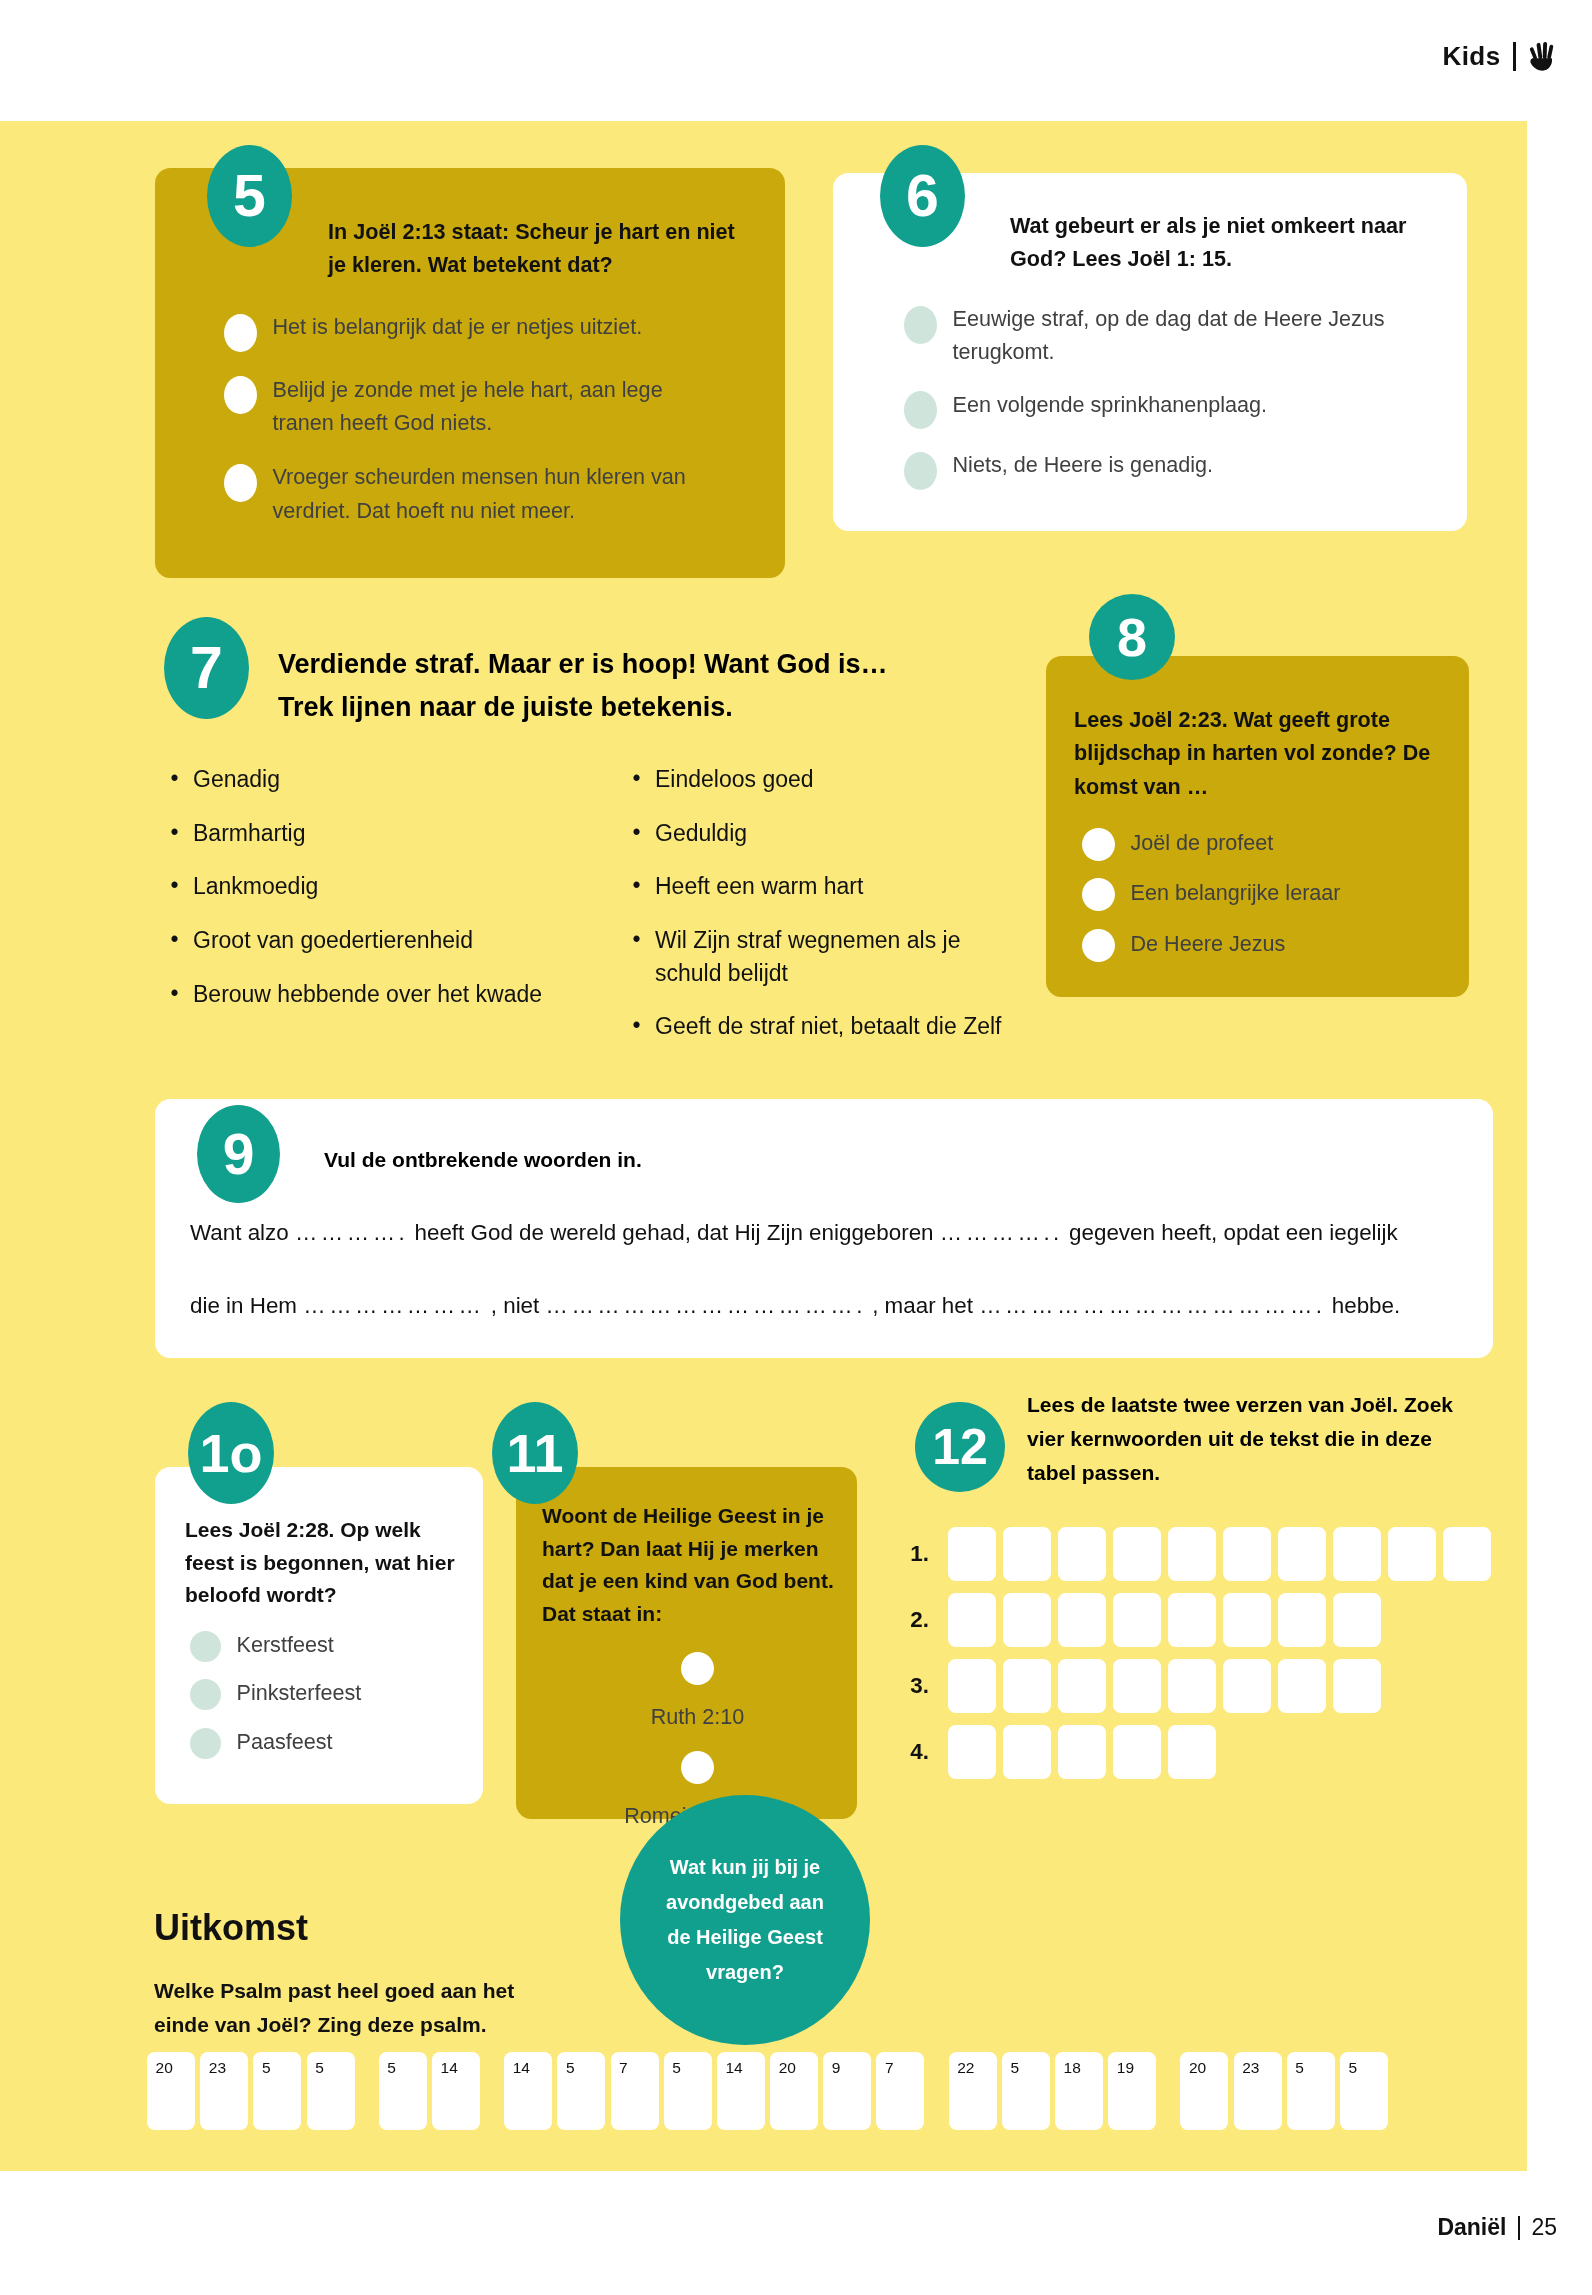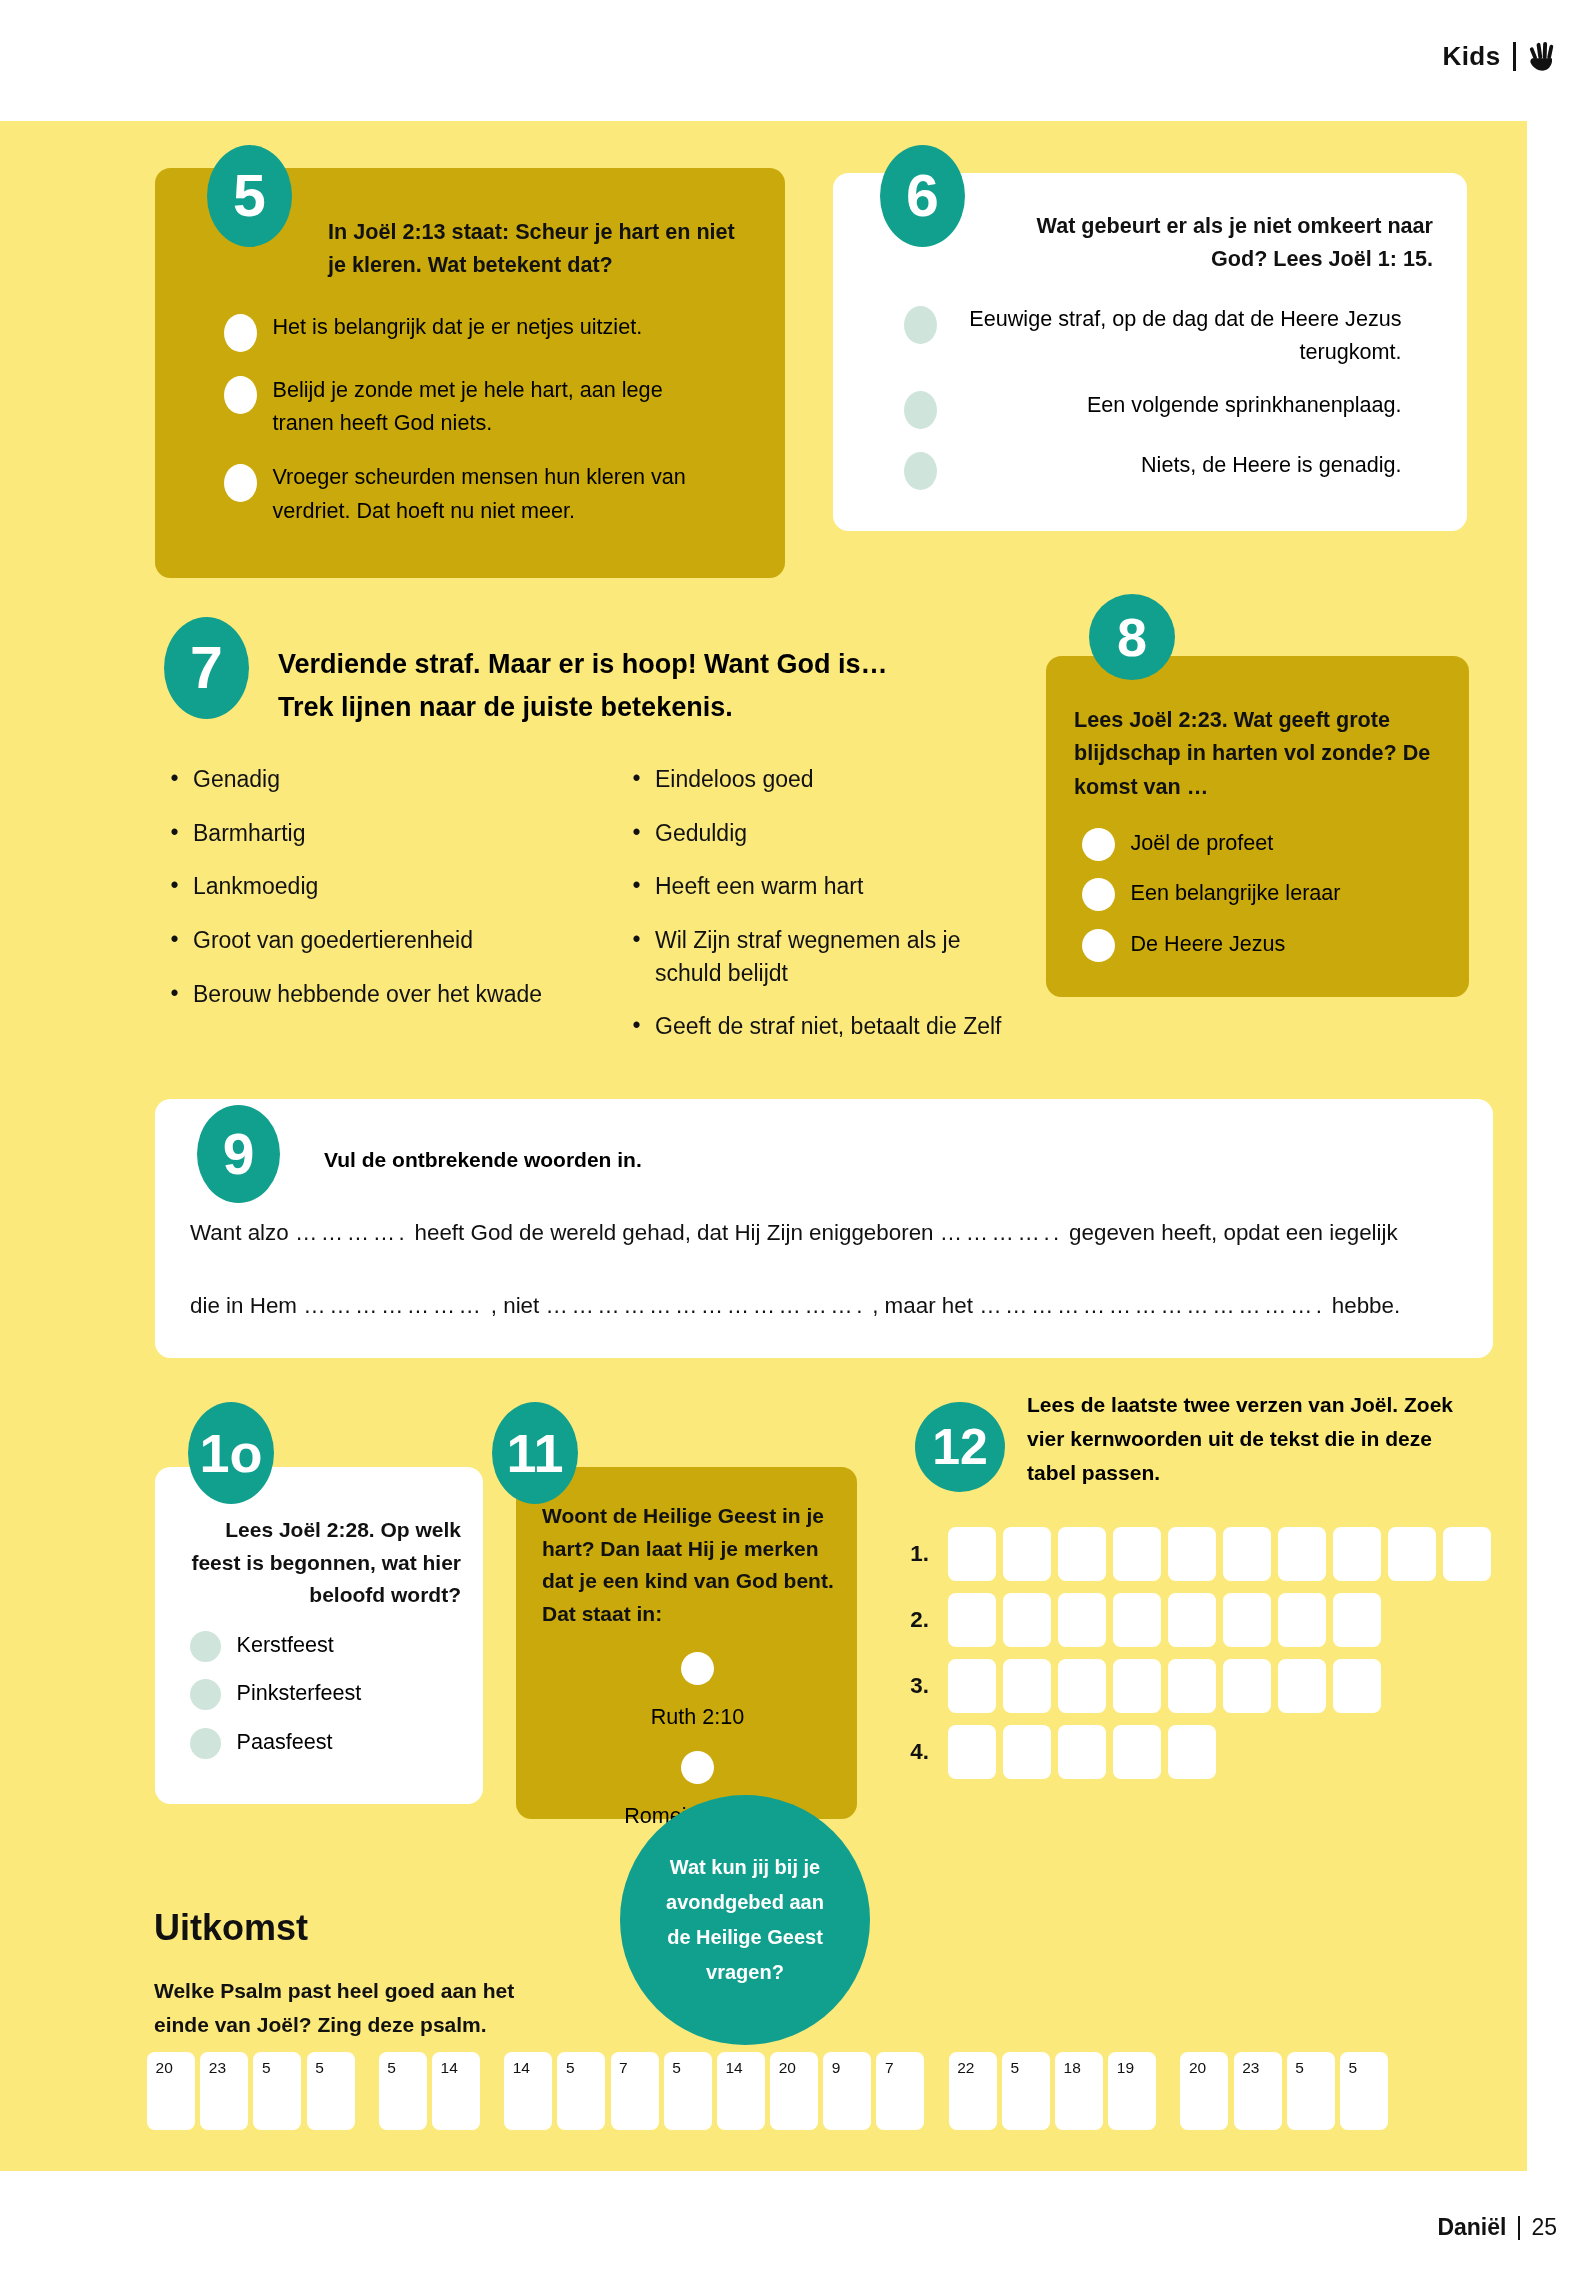--- a/index.html
+++ b/index.html
@@ -21,34 +21,34 @@
 
   
   .footer{position:absolute;right:35px;bottom:54px;display:flex;align-items:center;gap:11.2px;
           font-size:23px;color:#111;}
   .footer .fname{font-weight:bold;}
   .footer .fbar{width:2.6px;height:24px;background:#111;}
   .footer .fnum{font-weight:normal;}
 
   
   .card{position:absolute;border-radius:15.5px;}
-  .card.white{background:#ffffff;text-align:right;}
+  .card.white{background:#ffffff;}
   .card.gold{background:#C9A90B;}
 
   .badge{position:absolute;border-radius:50%;background:#11A08E;color:#fff;
          display:flex;align-items:center;justify-content:center;
          font-weight:bold;z-index:6;line-height:1;}
 
   .qtitle{font-weight:bold;color:#111;line-height:1.55;}
 
   .opt{display:flex;align-items:flex-start;gap:15.5px;margin-bottom:5.2px;}
   .bullet{flex:0 0 auto;border-radius:50%;margin-top:3.5px;}
   .bullet.wh{background:#ffffff;}
   .bullet.mint{background:#CFE5DB;}
-  .opt .otext{line-height:1.55;color:#000000;}
+  .opt .otext{line-height:1.55;color:#404040;}
 
   
   #q5{left:155px;top:168px;width:630px;height:410px;}
   #q5-badge{left:207px;top:145px;width:85px;height:102px;font-size:59px;}
   #q5 .qtitle{position:absolute;left:173px;top:47px;width:414px;font-size:21.6px;}
   #q5 .opts{position:absolute;left:69px;top:142px;width:518px;font-size:21.6px;}
   #q5 .bullet{width:33px;height:38px;}
   #q5 .opt{margin-bottom:21px;}
   #q5 .otext{width:457px;}
 

